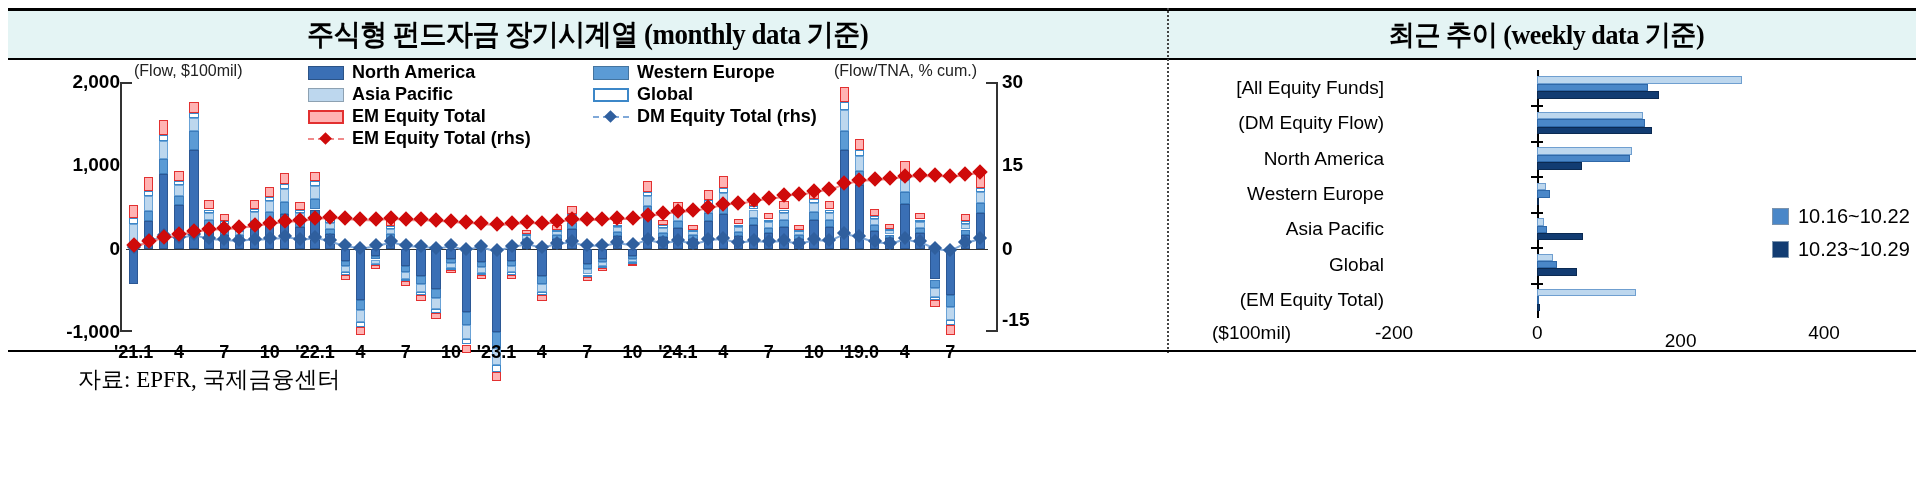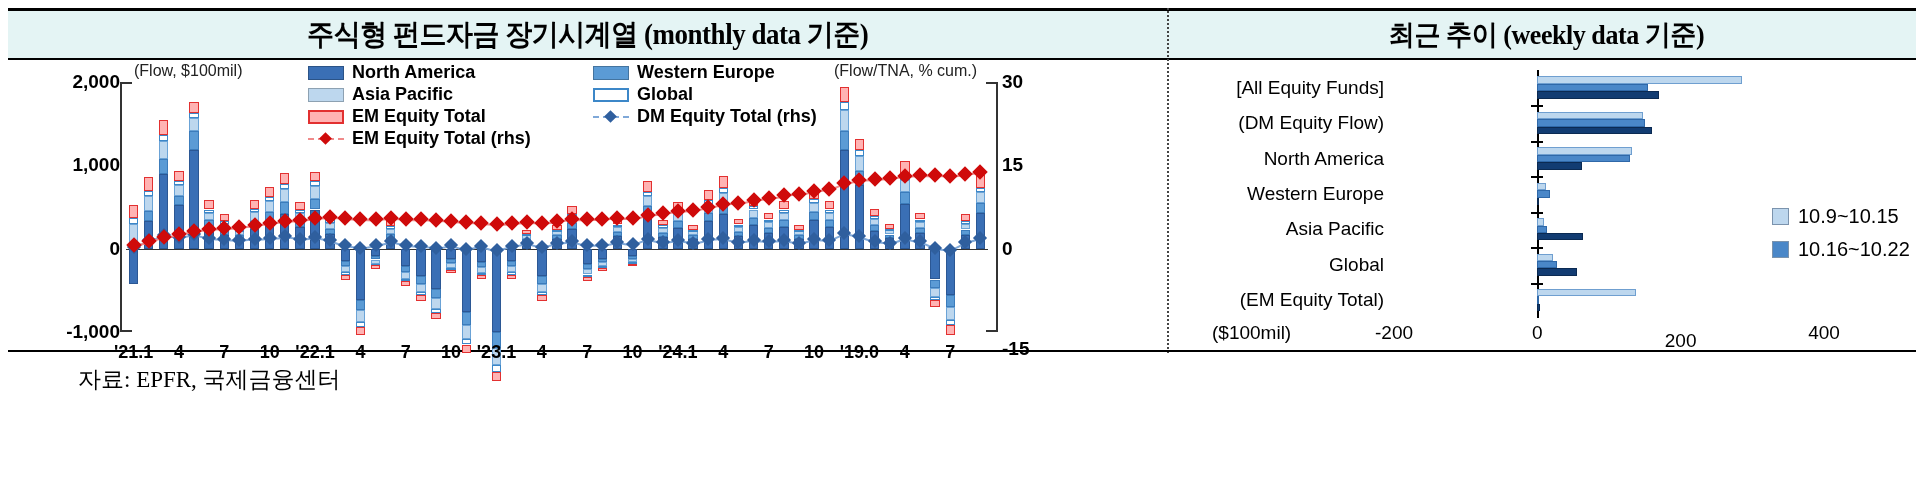--- a/index.html
+++ b/index.html
@@ -122,21 +122,21 @@
     <div class="ylabels" id="ylabels">
         <div class="ytick" style="top: 0px;">2,000</div>
         <div class="ytick" style="top: 83.3333px;">1,000</div>
         <div class="ytick" style="top: 166.667px;">0</div>
         <div class="ytick" style="top: 250px;">-1,000</div>
       </div>
     <div class="rylabels" id="rylabels">
         <div class="rytick" style="top: 0px;">30</div>
         <div class="rytick" style="top: 83.3333px;">15</div>
         <div class="rytick" style="top: 166.667px;">0</div>
-        <div class="rytick" style="top: 267px;">-15</div>
+        <div class="rytick" style="top: 238px;">-15</div>
       </div>
     <div class="bracket-l"></div>
     <div class="bracket-r"></div>
 
     <div class="plot" id="lplot">
         <div style="position: absolute; left: 0px; top: 166.667px; width: 862px; height: 0px; border-top: 1.5px solid rgb(51, 51, 51);"></div>
         <div class="bar seg-na" style="left: 2.87333px; top: 166.667px; width: 9.37614px; height: 35px;"></div>
         <div class="bar seg-we" style="left: 2.87333px; top: 161.667px; width: 9.37614px; height: 5px;"></div>
         <div class="bar seg-ap" style="left: 2.87333px; top: 141.667px; width: 9.37614px; height: 20px;"></div>
         <div class="bar seg-gl" style="left: 2.87333px; top: 135.833px; width: 9.37614px; height: 5.83333px;"></div>
@@ -742,24 +742,24 @@
       </div>
     <div class="rxlabels" id="rxlabels">
         <div class="rxtick" style="left: 0px; top: 0px;">-200</div>
         <div class="rxtick" style="left: 143.333px; top: 0px;">0</div>
         <div class="rxtick" style="left: 286.667px; top: 8px;">200</div>
         <div class="rxtick" style="left: 430px; top: 0px;">400</div>
       </div>
     <div class="runit">($100mil)</div>
     <div class="rlegend" id="rlegend">
         <div class="rlg-item">
-          <div class="rsw" style="background: rgb(189, 215, 238); border: 1px solid rgb(123, 147, 173);"></div>
-          <div class="rlg-txt">10.9~10.15</div>
-        </div>
-        <div class="rlg-item">
           <div class="rsw" style="background: rgb(74, 135, 200); border: 1px solid rgb(123, 147, 173);"></div>
           <div class="rlg-txt">10.16~10.22</div>
         </div>
+        <div class="rlg-item">
+          <div class="rsw" style="background: rgb(18, 60, 114); border: 1px solid rgb(123, 147, 173);"></div>
+          <div class="rlg-txt">10.23~10.29</div>
+        </div>
       </div>
   </div>
 
   <div class="src">자료: EPFR, 국제금융센터</div>
 </div>
 
 </body></html>

